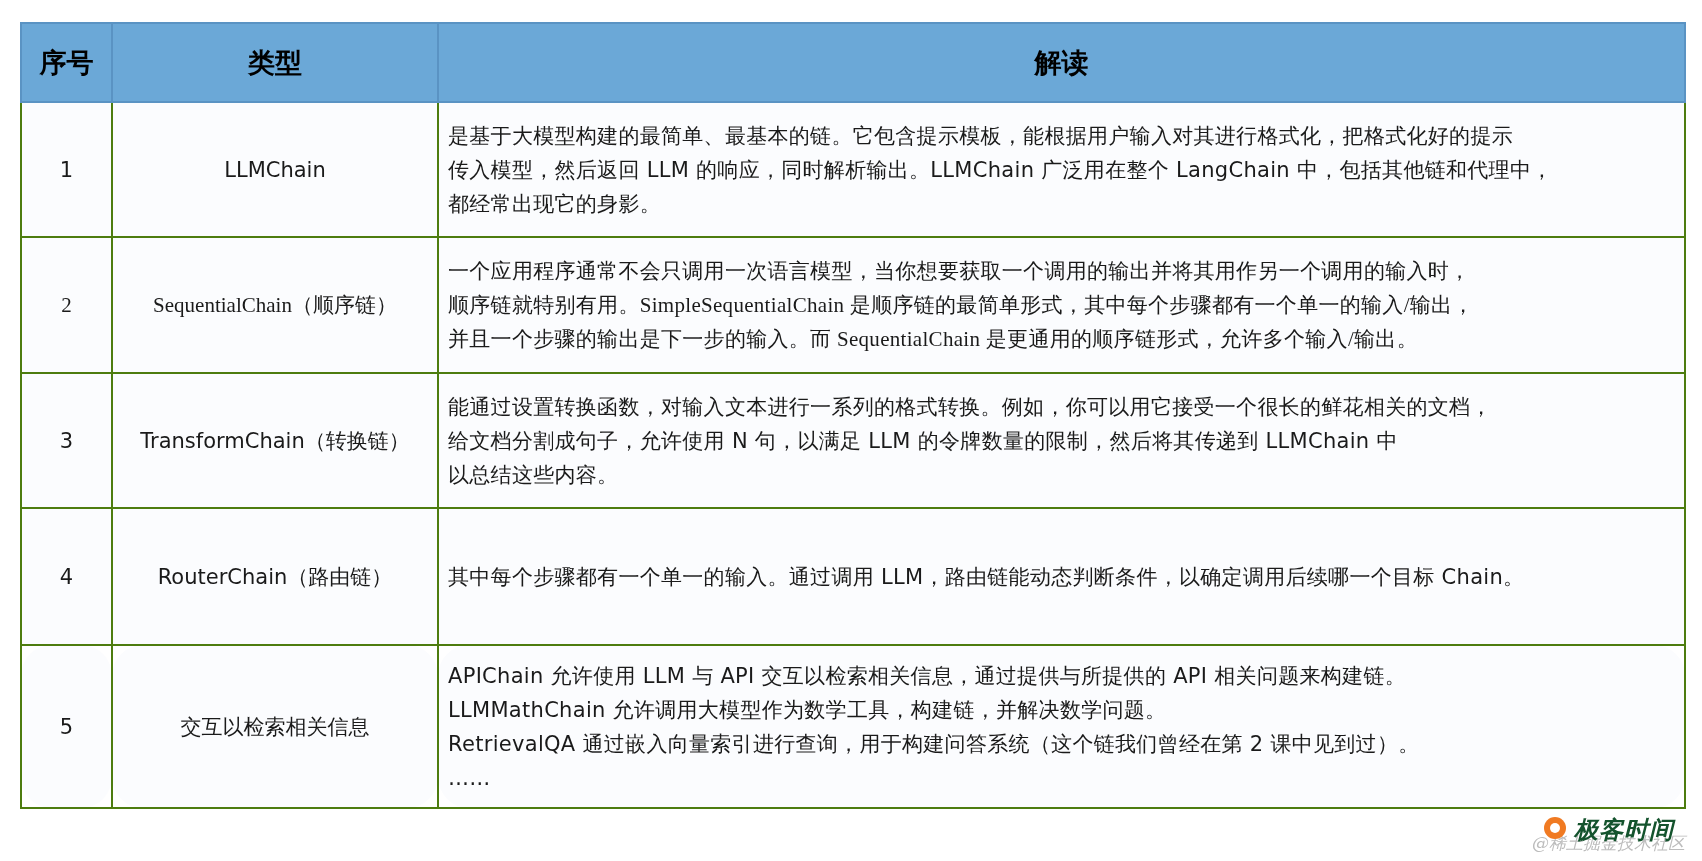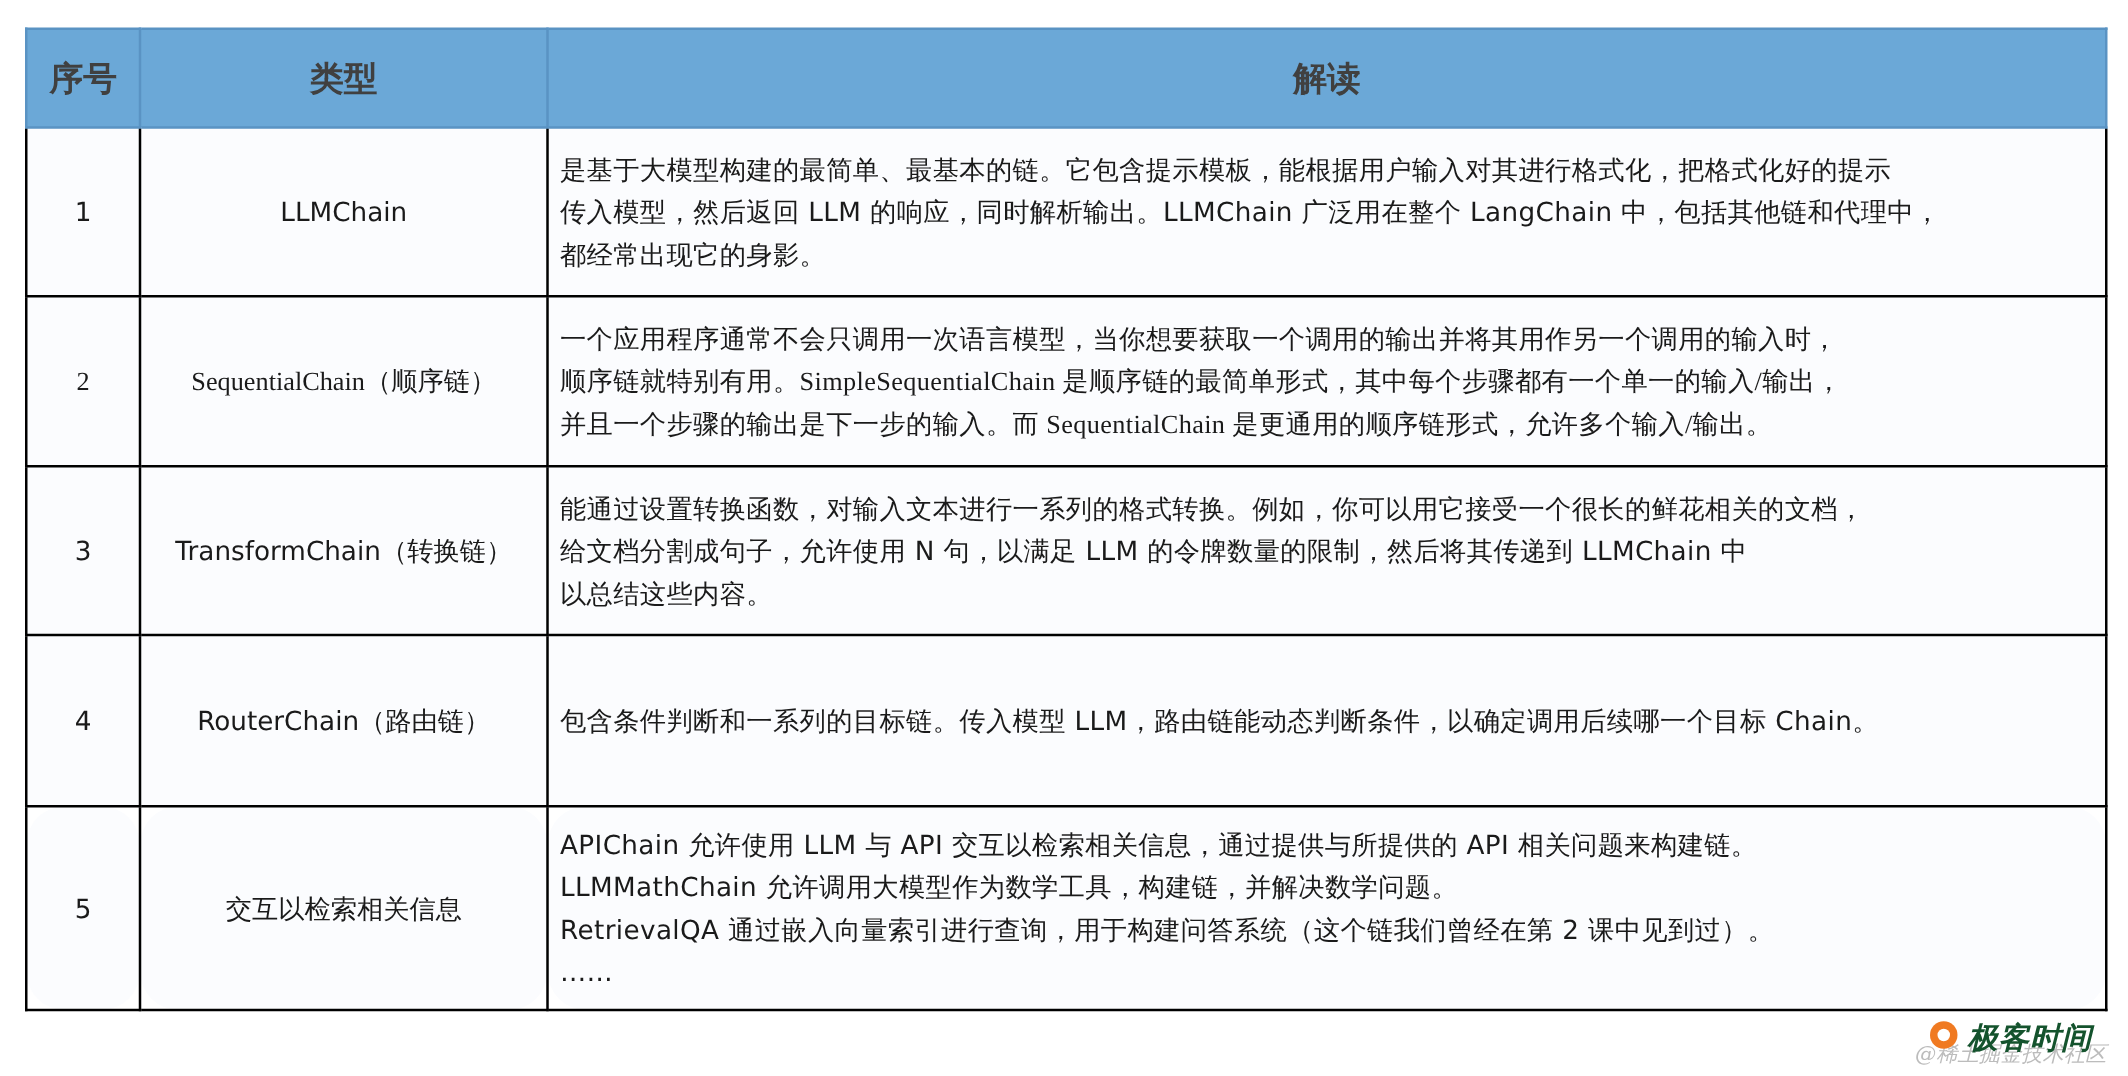--- a/index.html
+++ b/index.html
@@ -7,25 +7,25 @@
          font-family: "DejaVu Sans", "Liberation Sans", sans-serif; color: #1a1a1a; }
   table.chain-table {
     position: absolute; left: 20px; top: 22px; width: 1664px;
     border-collapse: collapse; table-layout: fixed;
   }
   table.chain-table col.c1 { width: 91px; }
   table.chain-table col.c2 { width: 326px; }
   table.chain-table col.c3 { width: 1247px; }
   thead th {
     background: #6ba8d7; height: 77px; border: 2px solid #5a93c3;
-    font-size: 27px; font-weight: bold; color: #404040; text-align: center;
+    font-size: 27px; font-weight: bold; color: #000000; text-align: center;
     padding: 0;
   }
   tbody td {
-    background: #fbfcfe; border: 2px solid #000000; padding: 0;
+    background: #fbfcfe; border: 2px solid #4d7c0f; padding: 0;
     font-size: 21px; vertical-align: middle;
   }
   tbody td.num, tbody td.type { text-align: center; white-space: nowrap; }
   tbody td.desc { padding-left: 9px; }
   tbody tr.r1 td { height: 133px; }
   tbody tr.r2 td { height: 134px; font-family: Liberation Serif, serif; }
   tbody tr.r3 td { height: 133px; }
   tbody tr.r4 td { height: 135px; }
   tbody tr.r5 td { height: 161px; border-radius: 31px; }
   .line { display: block; line-height: 34px; white-space: nowrap; letter-spacing: 0.3px; }
@@ -80,21 +80,21 @@
       <td class="desc">
         <span class="line">能通过设置转换函数，对输入文本进行一系列的格式转换。例如，你可以用它接受一个很长的鲜花相关的文档，</span>
         <span class="line">给文档分割成句子，允许使用 N 句，以满足 LLM 的令牌数量的限制，然后将其传递到 LLMChain 中</span>
         <span class="line">以总结这些内容。</span>
       </td>
     </tr>
     <tr class="r4">
       <td class="num">4</td>
       <td class="type">RouterChain（路由链）</td>
       <td class="desc">
-        <span class="line">包含条件判断和一系列的目标链。传入模型 LLM，路由链能动态判断条件，以确定调用后续哪一个目标 Chain。</span>
+        <span class="line">其中每个步骤都有一个单一的输入。通过调用 LLM，路由链能动态判断条件，以确定调用后续哪一个目标 Chain。</span>
       </td>
     </tr>
     <tr class="r5">
       <td class="num">5</td>
       <td class="type">交互以检索相关信息</td>
       <td class="desc">
         <span class="line">APIChain 允许使用 LLM 与 API 交互以检索相关信息，通过提供与所提供的 API 相关问题来构建链。</span>
         <span class="line">LLMMathChain 允许调用大模型作为数学工具，构建链，并解决数学问题。</span>
         <span class="line">RetrievalQA 通过嵌入向量索引进行查询，用于构建问答系统（这个链我们曾经在第 2 课中见到过）。</span>
         <span class="line">……</span>

